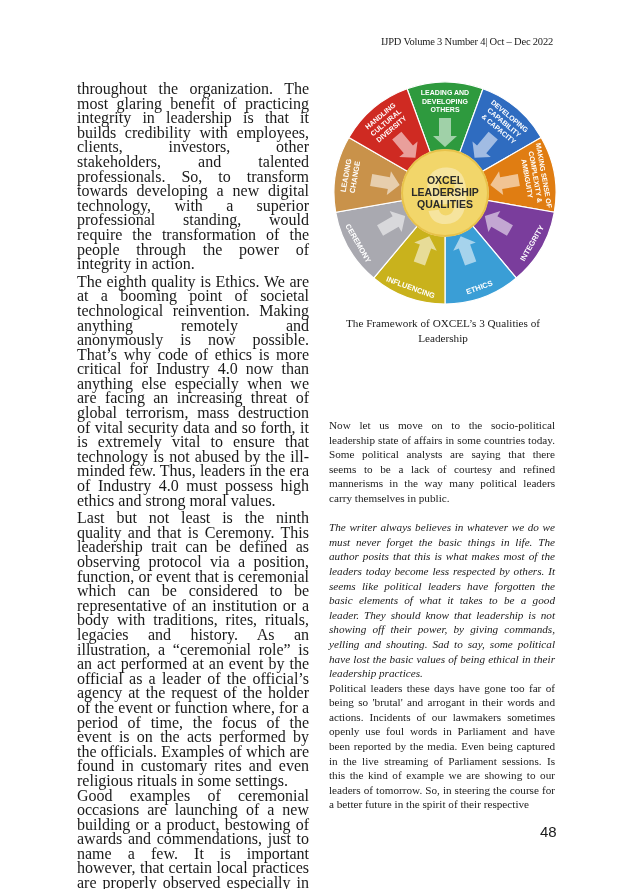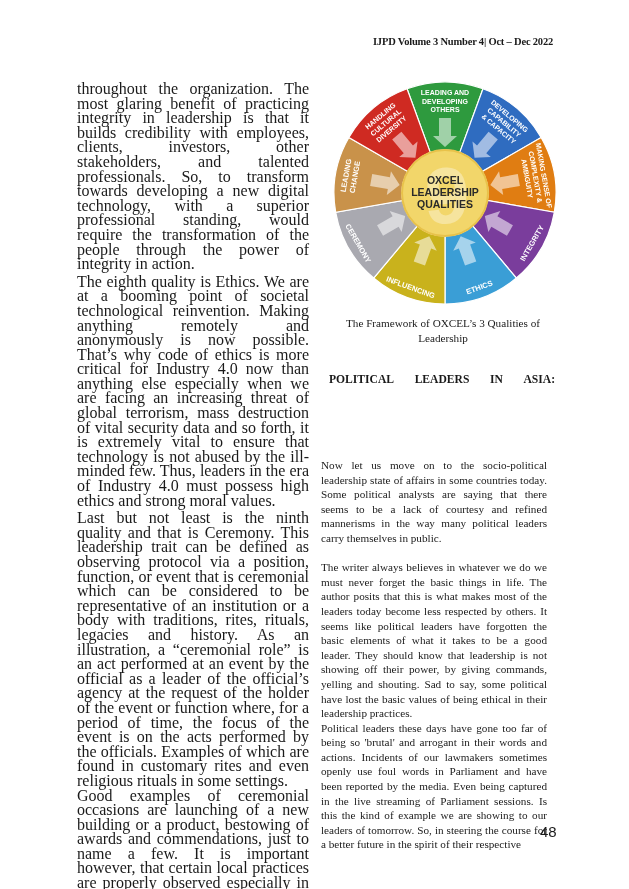--- a/index.html
+++ b/index.html
@@ -1,29 +1,29 @@
 <!DOCTYPE html>
 <html><head>
 <meta charset="utf-8">
 <style>
   html, body { margin:0; padding:0; background:#ffffff; }
   body { width:629px; height:889px; position:relative; overflow:hidden;
          font-family:"Liberation Serif", "DejaVu Serif", serif; color:#1a1a1a; }
-  .header { position:absolute; top:36px; right:76px; font-size:10.5px; font-weight:bold; letter-spacing:-0.2px;margin-left:20px; }
+  .header { position:absolute; top:36px; right:76px; font-size:10.5px; font-weight:normal; letter-spacing:-0.2px;margin-left:20px; }
   .col { position:absolute; font-size:16px; line-height:14.6px; text-align:justify; }
   .col-left { left:77px; top:82px; width:232px; }
   .col p { margin:0; }
   .col p.gap { margin-top:3px; }
   .figure { position:absolute; left:333px; top:80px; width:224px; height:226px; }
   .caption { position:absolute; left:330px; top:316px; width:226px; text-align:center; font-size:11.2px; line-height:14.6px; }
   .section-title { position:absolute; left:329px; top:373px; width:226px; font-weight:bold; font-size:11.6px; line-height:14.6px; }
   .section-title .l1 { display:flex; justify-content:space-between; }
-  .right-body { position:absolute; left:321px; top:418px; width:226px; font-size:11.2px; line-height:14.6px; text-align:justify;margin-top:40px; }
+  .right-body { position:absolute; left:329px; top:418px; width:226px; font-size:11.2px; line-height:14.6px; text-align:justify; }
   .right-body p { margin:0; }
-  .right-body p.gap { margin-top:14.6px; }
+  .right-body p.gap { margin-top:14.6px;font-style:italic; }
   .page-num { position:absolute; left:540px; top:823px; font-family:"Liberation Sans", sans-serif; font-size:15px; }
   svg text { font-family:"Liberation Sans", "DejaVu Sans", sans-serif; font-weight:bold; }
 </style>
 </head>
 <body>
 
 <div class="header">IJPD Volume 3 Number 4| Oct – Dec 2022</div>
 
 <div class="col col-left">
   <p>throughout the organization. The most glaring benefit of practicing integrity in leadership is that it builds credibility with employees, clients, investors, other stakeholders, and talented professionals. So, to transform towards developing a new digital technology, with a superior professional standing, would require the transformation of the people through the power of integrity in action.</p>
@@ -110,26 +110,20 @@
       <text x="114" y="143" text-anchor="middle" font-size="80" fill="rgba(255,255,255,0.35)">9</text>
       <text x="112" y="104" text-anchor="middle" font-size="10.5" fill="#2a2a2a">OXCEL</text>
       <text x="112" y="116" text-anchor="middle" font-size="10.5" fill="#2a2a2a">LEADERSHIP</text>
       <text x="112" y="128" text-anchor="middle" font-size="10.5" fill="#2a2a2a">QUALITIES</text>
     </svg>
 </div>
 
 <div class="caption">The Framework of OXCEL’s 3 Qualities of Leadership</div>
 
 <div class="section-title">
-  <div class="l1">
-    <span>POLITICAL</span>
-    <span>LEADERS</span>
-    <span>IN</span>
-    <span>ASIA:</span>
-  </div>
 </div>
 
 <div class="right-body">
   <p>Now let us move on to the socio-political leadership state of affairs in some countries today. Some political analysts are saying that there seems to be a lack of courtesy and refined mannerisms in the way many political leaders carry themselves in public.</p>
   <p class="gap">The writer always believes in whatever we do we must never forget the basic things in life. The author posits that this is what makes most of the leaders today become less respected by others. It seems like political leaders have forgotten the basic elements of what it takes to be a good leader. They should know that leadership is not showing off their power, by giving commands, yelling and shouting. Sad to say, some political have lost the basic values of being ethical in their leadership practices.</p>
   <p>Political leaders these days have gone too far of being so 'brutal' and arrogant in their words and actions. Incidents of our lawmakers sometimes openly use foul words in Parliament and have been reported by the media. Even being captured in the live streaming of Parliament sessions. Is this the kind of example we are showing to our leaders of tomorrow. So, in steering the course for a better future in the spirit of their respective</p>
 </div>
 
 <div class="page-num">48</div>
 

